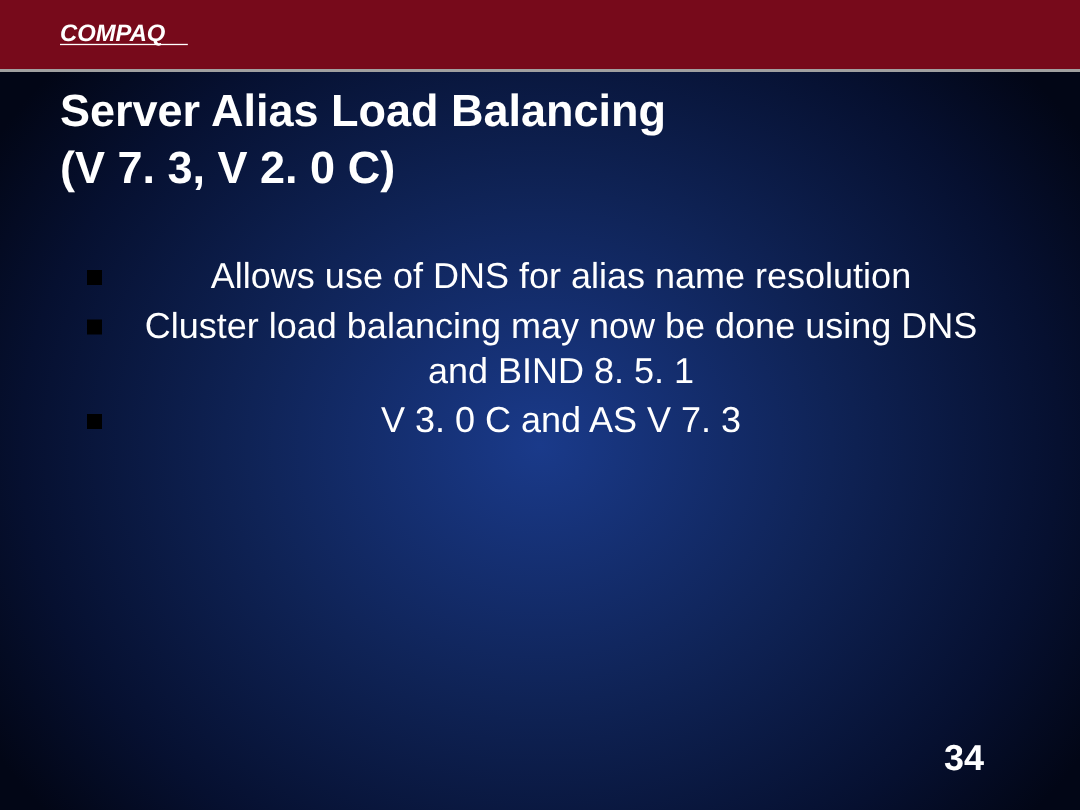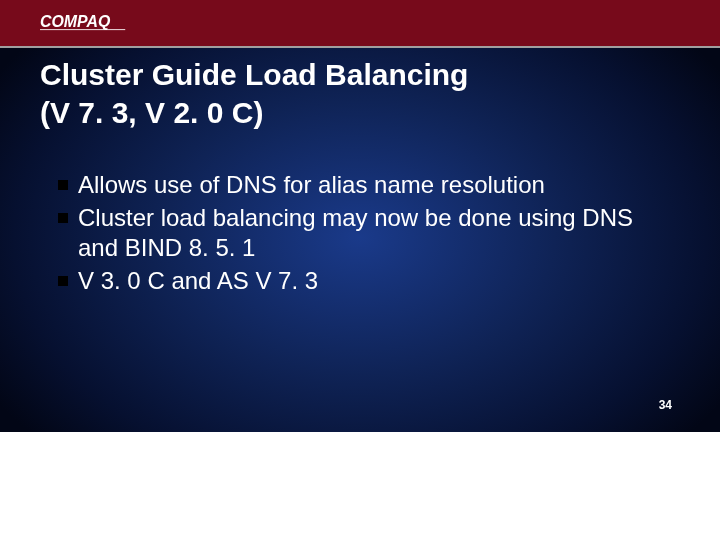--- a/index.html
+++ b/index.html
@@ -5,21 +5,21 @@
   html, body {
     margin: 0;
     padding: 0;
     width: 720px;
     height: 540px;
     overflow: hidden;
     font-family: Arial, Helvetica, sans-serif;
   }
   .slide {
     width: 720px;
-    height: 432px;
+    height: 540px;
     background: radial-gradient(ellipse 60% 70% at 50% 55%, #1a3a8a 0%, #0f2356 45%, #061030 80%, #020616 100%);
     position: relative;
     color: #ffffff;
   }
   .header-bar {
     position: absolute;
     top: 0;
     left: 0;
     right: 0;
     height: 46px;
@@ -73,26 +73,27 @@
   .bullet .marker {
     flex: 0 0 auto;
     width: 10px;
     height: 10px;
     background: #000000;
     margin-top: 10px;
     margin-right: 10px;
   }
   .bullet .text {
     flex: 1 1 auto;
+    text-align: center;
   }
   .page-number {
     position: absolute;
     bottom: 20px;
-    right: 48px;
-    font-size: 12px;
+    right: 64px;
+    font-size: 24px;
     font-weight: bold;
     color: #ffffff;
   }
 </style>
 </head>
 <body>
 
 <div class="slide">
 
   <div class="header-bar"></div>
@@ -101,21 +102,21 @@
   <div class="logo">
     <svg viewBox="0 0 180 28" width="130" aria-hidden="true">
       <g fill="#ffffff" font-family="Arial, Helvetica, sans-serif" font-weight="900" font-style="italic">
         <text x="0" y="21" font-size="22" letter-spacing="0">COMPAQ</text>
       </g>
       <rect x="0" y="24" width="118" height="1.2" fill="#ffffff"></rect>
     </svg>
   </div>
 
   <div class="title-block">
-    <div class="title-line">Cluster Guide Load Balancing</div>
+    <div class="title-line">Server Alias Load Balancing</div>
     <div class="title-line">(V 7. 3, V 2. 0 C)</div>
   </div>
 
   <div class="bullets">
     <div class="bullet">
       <div class="marker"></div>
       <div class="text">Allows use of DNS for alias name resolution</div>
     </div>
     <div class="bullet">
       <div class="marker"></div>

